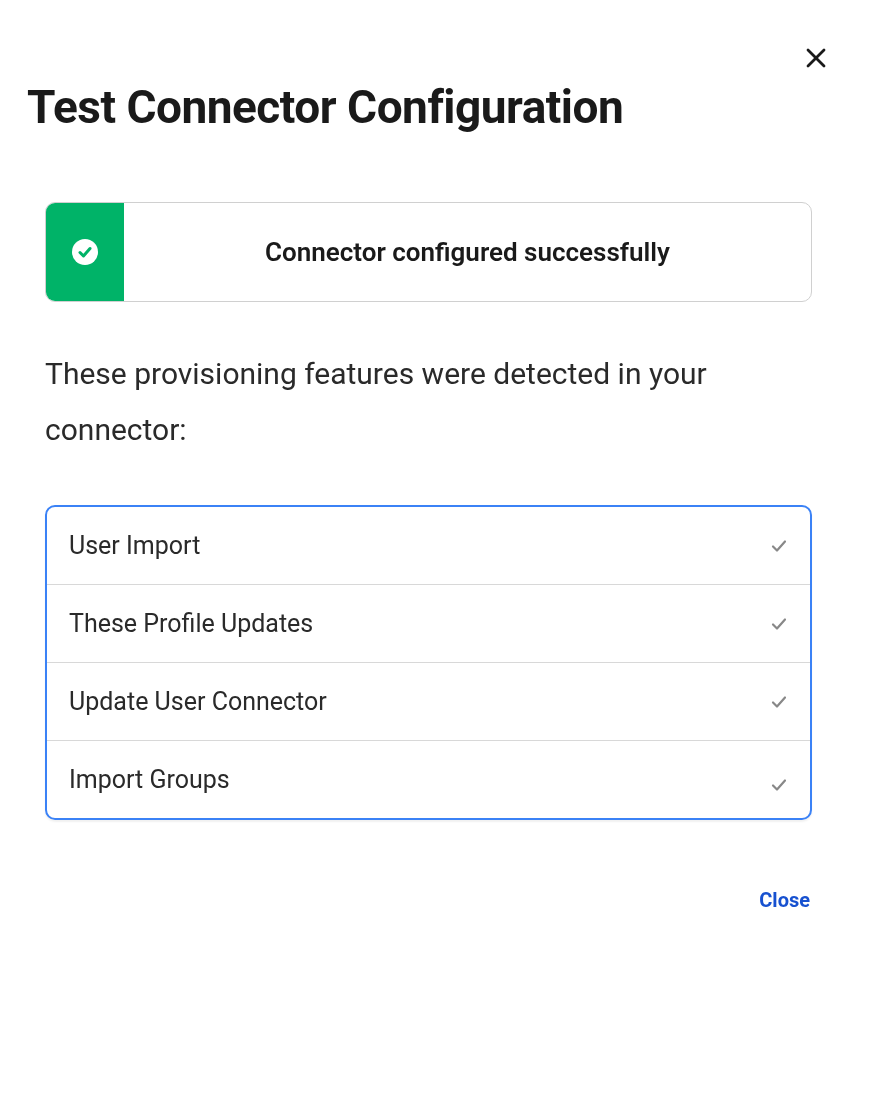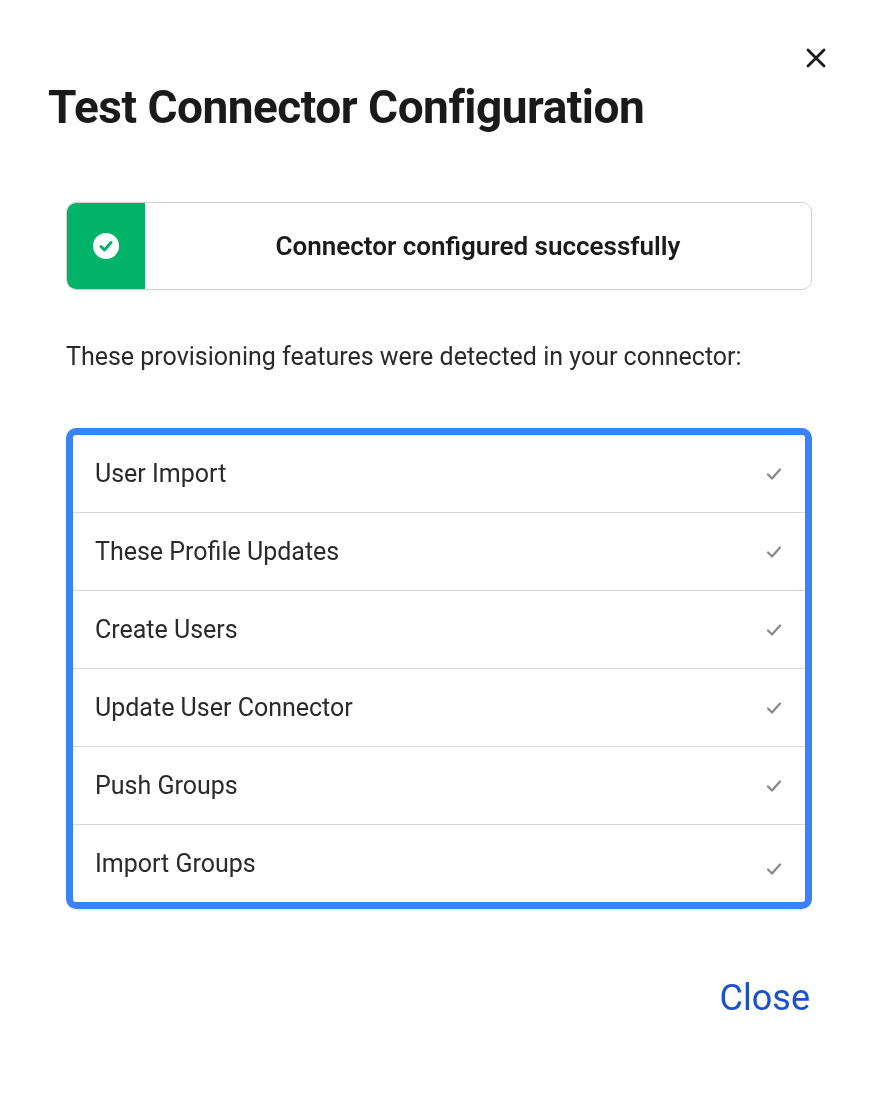--- a/index.html
+++ b/index.html
@@ -8,21 +8,21 @@
       padding: 0;
     }
     body {
       font-family: -apple-system, BlinkMacSystemFont, "Segoe UI", Roboto, Helvetica, Arial, sans-serif;
       background: #fff;
       width: 874px;
       height: 1100px;
       position: relative;
     }
     .modal {
-      padding: 48px 44px 44px 48px;
+      padding: 48px 44px 44px 27px;
       position: relative;
     }
     .close-x {
       position: absolute;
       top: 44px;
       right: 44px;
       width: 28px;
       height: 28px;
       cursor: pointer;
       display: flex;
@@ -39,21 +39,21 @@
     }
     .content {
       padding: 0 18px;
     }
     .status-banner {
       display: flex;
       border: 1px solid #d0d0d0;
       border-radius: 10px;
       overflow: hidden;
       margin-bottom: 44px;
-      height: 88px;
+      height: 100px;
     }
     .status-icon-box {
       width: 78px;
       background: #00b368;
       display: flex;
       align-items: center;
       justify-content: center;
       flex-shrink: 0;
     }
     .status-icon-circle {
@@ -68,27 +68,27 @@
     .status-text {
       flex: 1;
       display: flex;
       align-items: center;
       justify-content: center;
       font-size: 26px;
       font-weight: 600;
       color: #1a1a1a;
     }
     .description {
-      font-size: 25px;
+      font-size: 30px;
       color: #2a2a2a;
       line-height: 1.85;
       margin-bottom: 48px;
     }
     .feature-list {
-      border: 7px solid #3b82f6;
+      border: 2px solid #3b82f6;
       border-radius: 10px;
       overflow: hidden;
       box-shadow: 0 2px 2px rgba(0,0,0,0.06);
     }
     .feature-item {
       display: flex;
       align-items: center;
       justify-content: space-between;
       padding: 24px 22px;
       border-bottom: 1px solid #d8d8d8;
@@ -105,22 +105,22 @@
       justify-content: center;
       color: #888;
     }
     .footer {
       display: flex;
       justify-content: flex-end;
       margin-top: 68px;
       padding-right: 2px;
     }
     .close-link {
-      font-size: 36px;
-      font-weight: 400;
+      font-size: 20px;
+      font-weight: 700;
       color: #1751d0;
       cursor: pointer;
     }
   </style>
 </head>
 <body>
 
 <div class="modal">
 
   <div class="close-x">
@@ -158,37 +158,21 @@
       </div>
       <div class="feature-item">
         <span>These Profile Updates</span>
         <span class="feature-check">
           <svg width="18" height="18" viewBox="0 0 18 18" fill="none" stroke="#888" stroke-width="2.2" stroke-linecap="round" stroke-linejoin="round">
             <polyline points="3,9.5 7,13.5 15,4.5"></polyline>
           </svg>
         </span>
       </div>
       <div class="feature-item">
-        <span>Create Users</span>
-        <span class="feature-check">
-          <svg width="18" height="18" viewBox="0 0 18 18" fill="none" stroke="#888" stroke-width="2.2" stroke-linecap="round" stroke-linejoin="round">
-            <polyline points="3,9.5 7,13.5 15,4.5"></polyline>
-          </svg>
-        </span>
-      </div>
-      <div class="feature-item">
         <span>Update User Connector</span>
-        <span class="feature-check">
-          <svg width="18" height="18" viewBox="0 0 18 18" fill="none" stroke="#888" stroke-width="2.2" stroke-linecap="round" stroke-linejoin="round">
-            <polyline points="3,9.5 7,13.5 15,4.5"></polyline>
-          </svg>
-        </span>
-      </div>
-      <div class="feature-item">
-        <span>Push Groups</span>
         <span class="feature-check">
           <svg width="18" height="18" viewBox="0 0 18 18" fill="none" stroke="#888" stroke-width="2.2" stroke-linecap="round" stroke-linejoin="round">
             <polyline points="3,9.5 7,13.5 15,4.5"></polyline>
           </svg>
         </span>
       </div>
       <div class="feature-item">
         <span>Import Groups</span>
         <span class="feature-check">
           <svg width="18" height="18" viewBox="0 0 18 18" fill="none" stroke="#888" stroke-width="2.2" stroke-linecap="round" stroke-linejoin="round">

